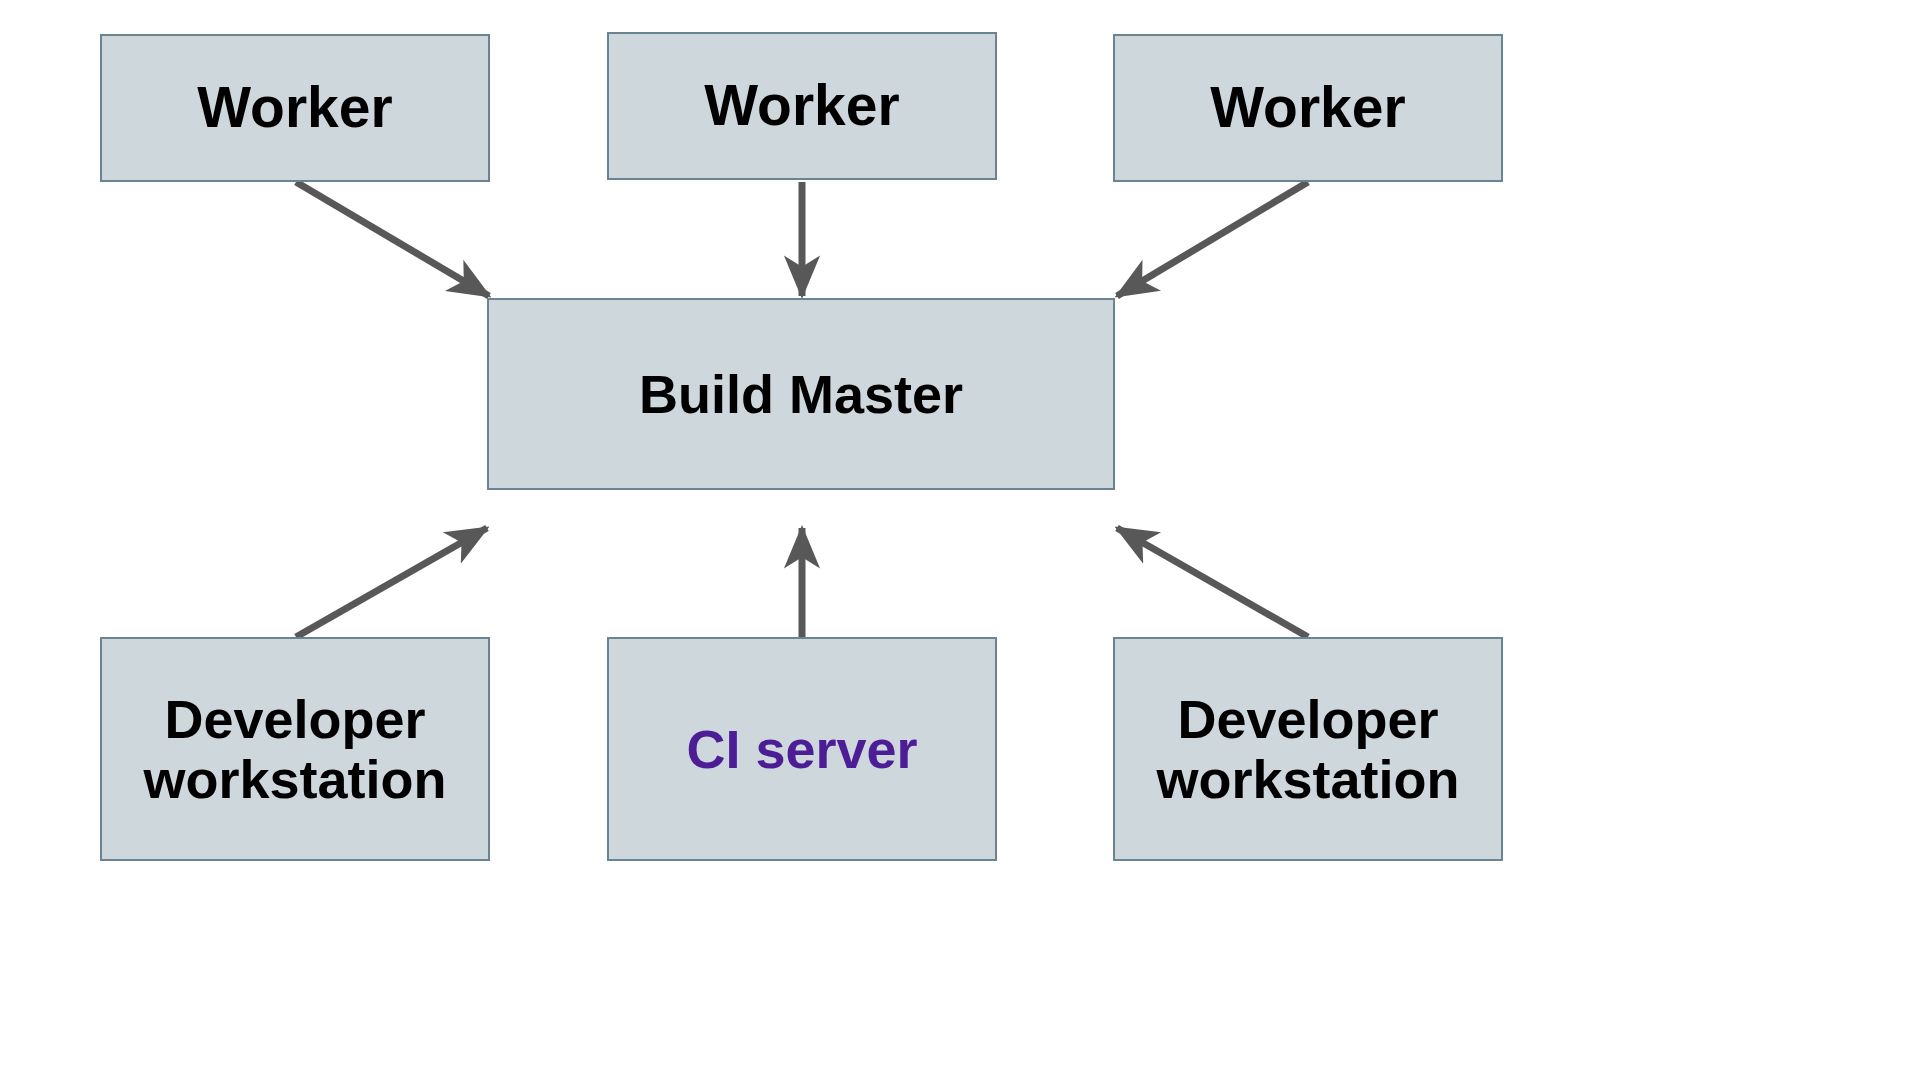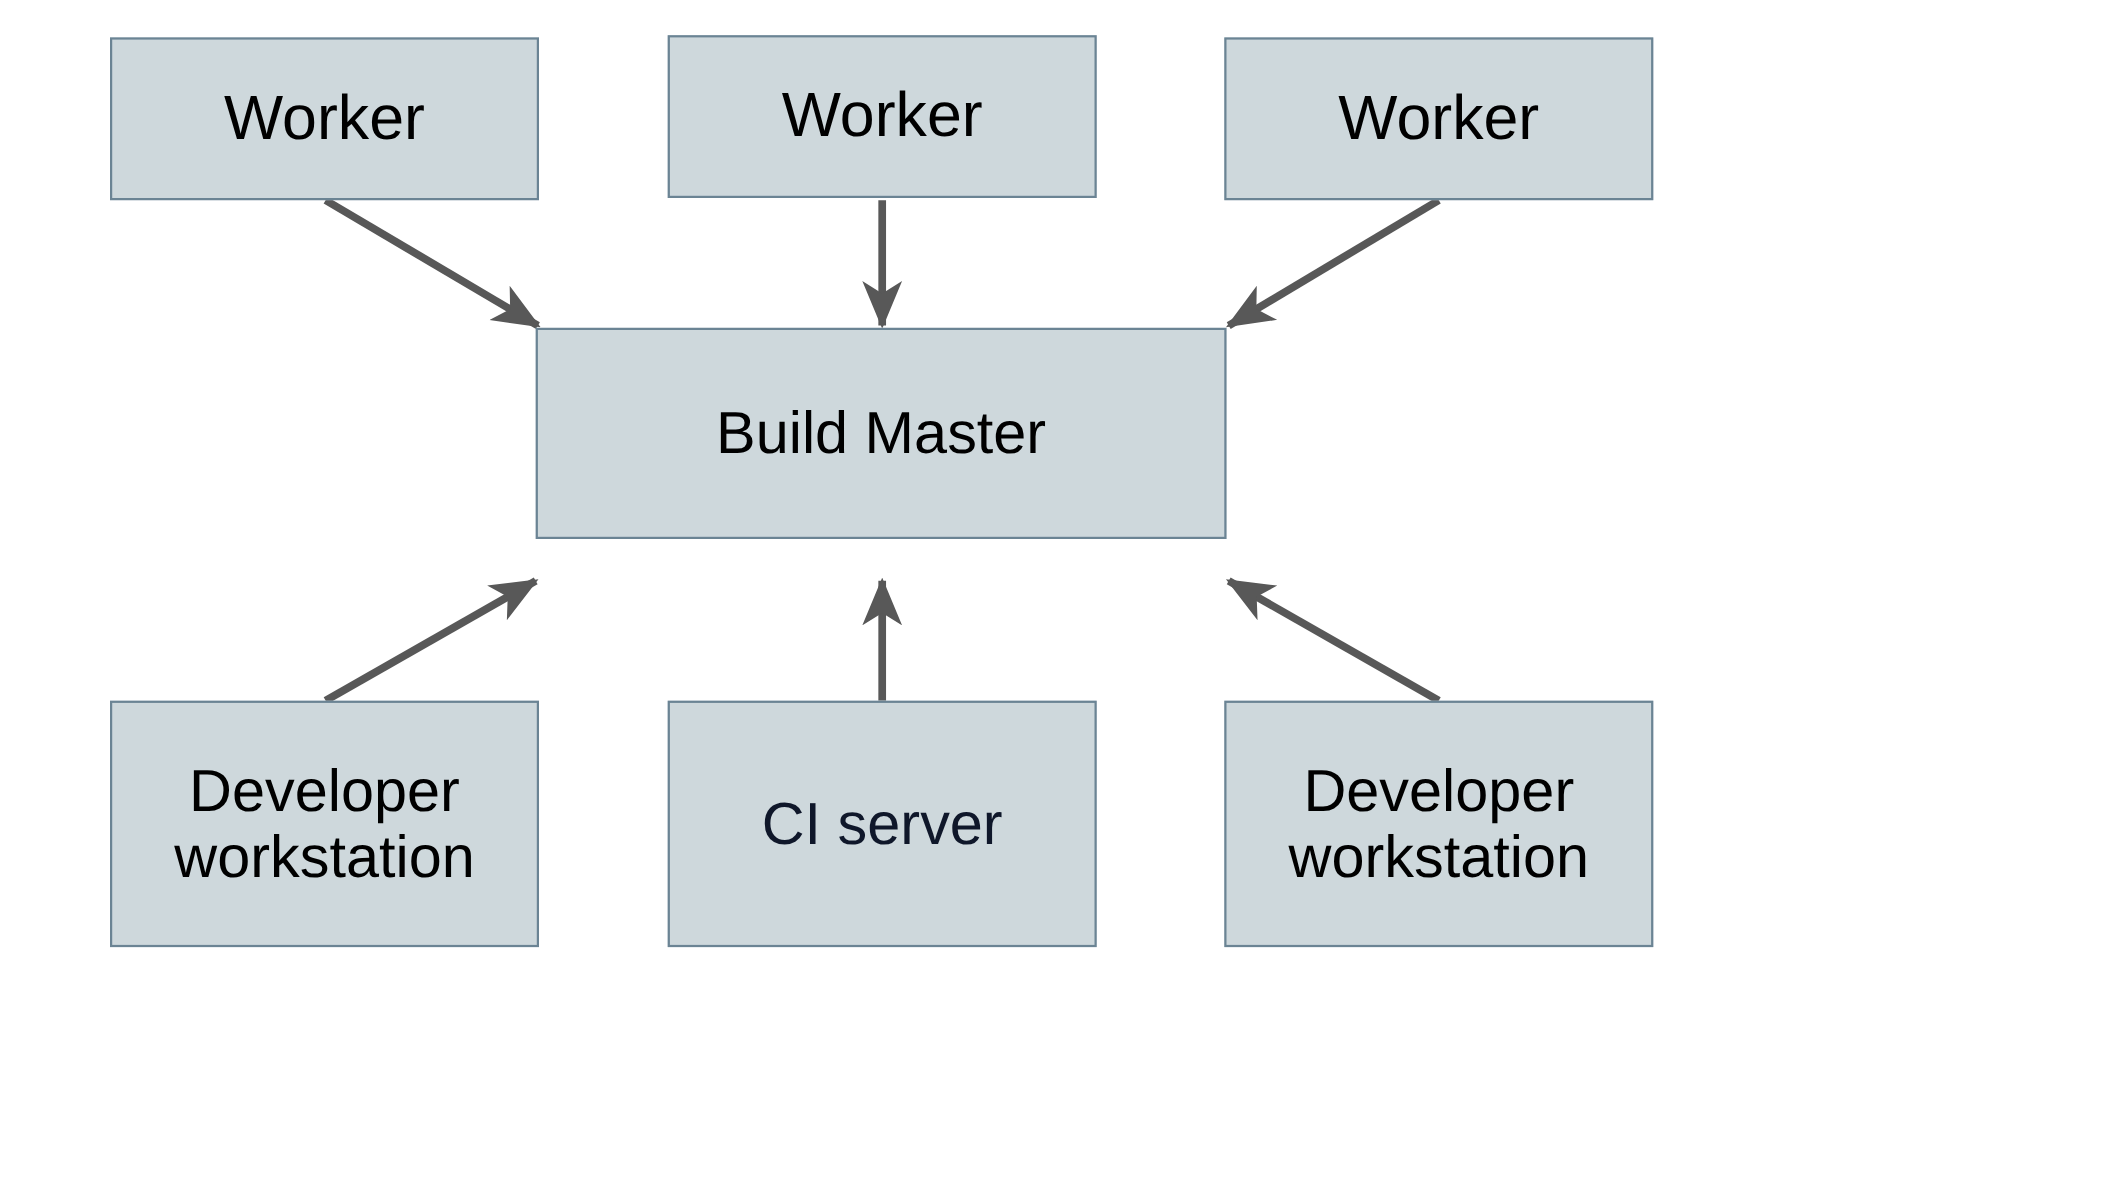--- a/index.html
+++ b/index.html
@@ -19,21 +19,21 @@
     position: absolute;
     box-sizing: border-box;
     background: #ced8dc;
     border: 2px solid #6b8494;
     display: flex;
     align-items: center;
     justify-content: center;
     text-align: center;
     color: #000000;
     font-family: "Liberation Sans", sans-serif;
-    font-weight: 400;
+    font-weight: 700;
     line-height: 1.12;
     white-space: pre-line;
   }
   .node-label {
     display: block;
     width: 100%;
     padding: 0 6px;
     box-sizing: border-box;
   }
   #edges {
@@ -75,21 +75,21 @@
   <div class="node" style="left: 1113px; top: 34px; width: 390px; height: 148px; font-size: 57px; background: rgb(206, 216, 220); border-color: rgb(107, 132, 148); color: rgb(0, 0, 0);">
     <span class="node-label">Worker</span>
   </div>
   <div class="node" style="left: 487px; top: 298px; width: 628px; height: 192px; font-size: 54px; background: rgb(206, 216, 220); border-color: rgb(107, 132, 148); color: rgb(0, 0, 0);">
     <span class="node-label">Build Master</span>
   </div>
   <div class="node" style="left: 100px; top: 637px; width: 390px; height: 224px; font-size: 54px; background: rgb(206, 216, 220); border-color: rgb(107, 132, 148); color: rgb(0, 0, 0);">
     <span class="node-label">Developer
 workstation</span>
   </div>
-  <div class="node" style="left: 607px; top: 637px; width: 390px; height: 224px; font-size: 54px; background: rgb(206, 216, 220); border-color: rgb(107, 132, 148); color: #0f172a;">
+  <div class="node" style="left: 607px; top: 637px; width: 390px; height: 224px; font-size: 54px; background: rgb(206, 216, 220); border-color: rgb(107, 132, 148); color: #4c1d95;">
     <span class="node-label">CI server</span>
   </div>
   <div class="node" style="left: 1113px; top: 637px; width: 390px; height: 224px; font-size: 54px; background: rgb(206, 216, 220); border-color: rgb(107, 132, 148); color: rgb(0, 0, 0);">
     <span class="node-label">Developer
 workstation</span>
   </div>
 
 </div>
 
 </body></html>

